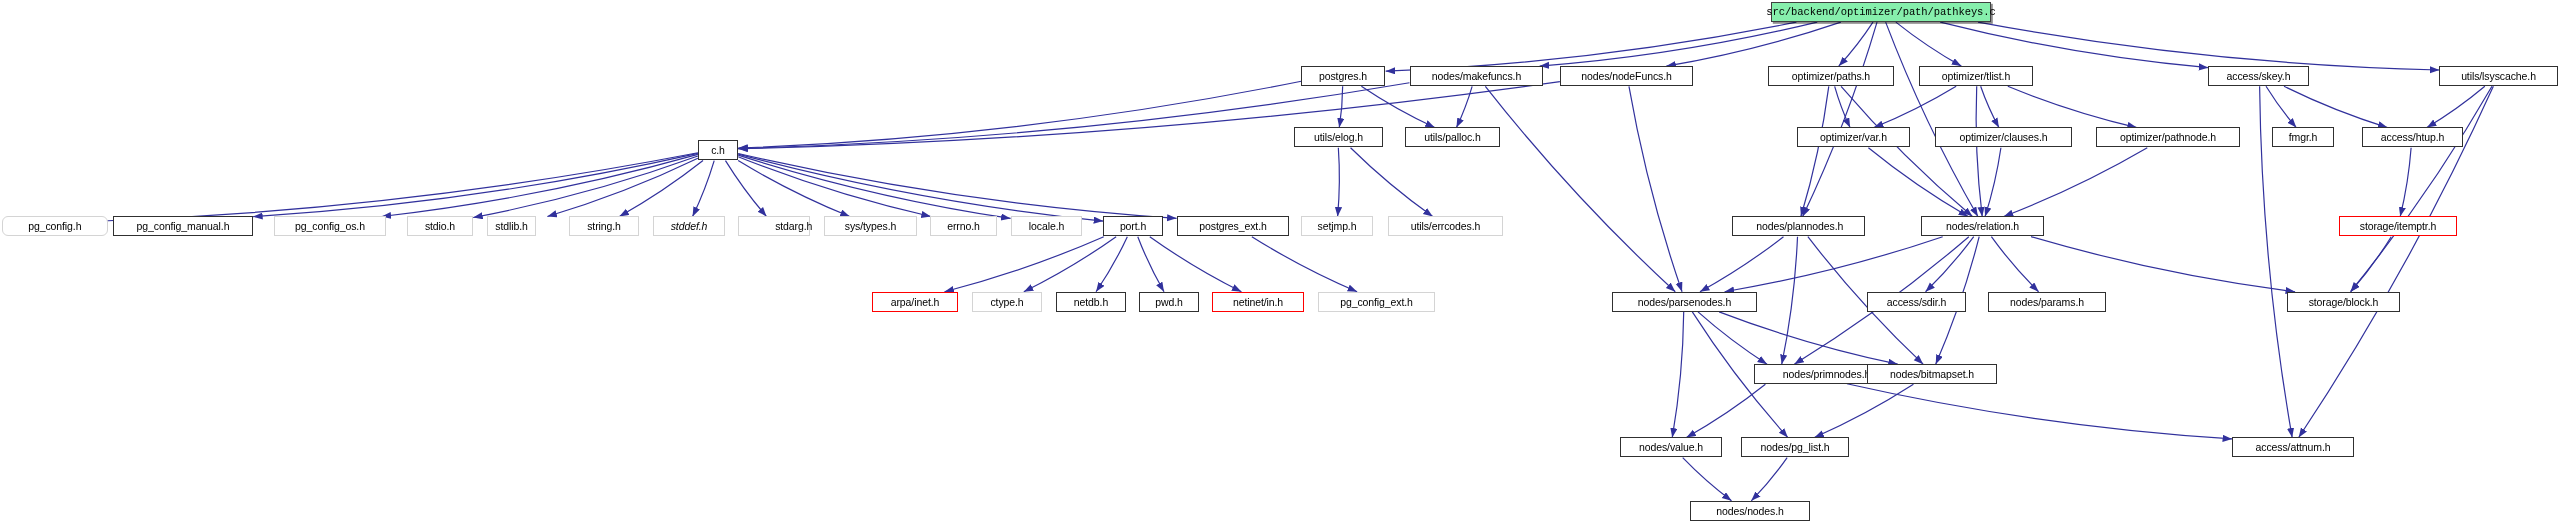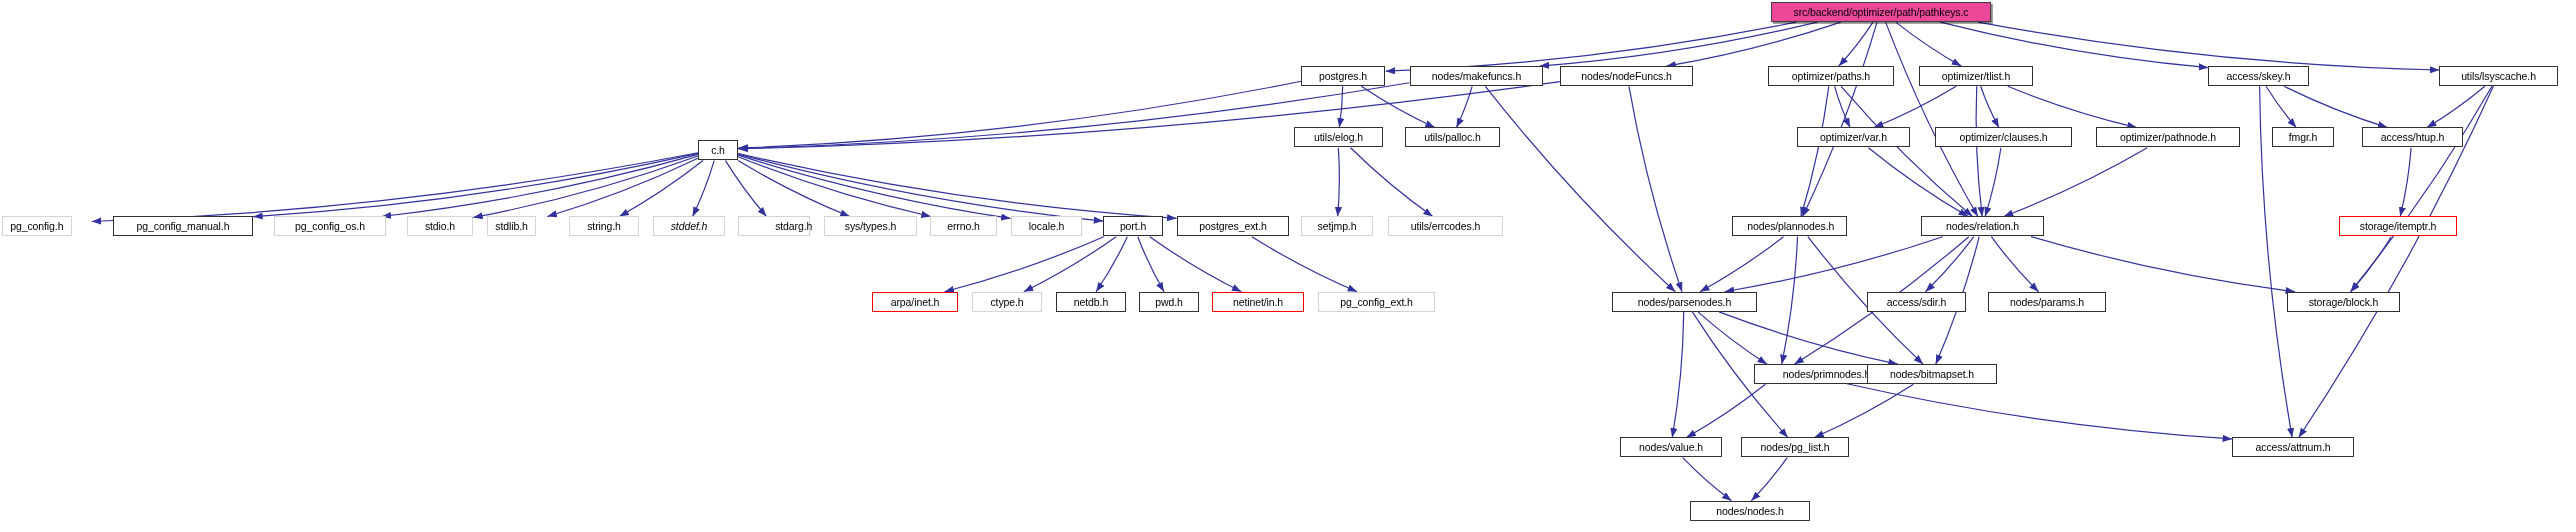--- a/index.html
+++ b/index.html
@@ -35,24 +35,25 @@
     background: #ffffff;
     color: #000000;
     font-size: 10.5px;
     line-height: 1;
     white-space: nowrap;
     padding: 0 4.6px;
     letter-spacing: -0.1px;
   }
   
   .gnode.root {
-    background: #ec4899;
+    background: #86efac;
     border: 0.9px solid #404040;
     box-shadow: 1.8px 1.8px 0 rgba(0,0,0,0.45);
     color: #000000;
+    font-family: Liberation Mono, monospace;
   }
   
   .gnode.sys {
     border: 0.9px solid #d4d4d4;
   }
   
   .gnode.trunc {
     border: 0.9px solid #ff0000;
   }
   
@@ -192,21 +193,21 @@
       </div>
       <div class="gnode bold" style="left: 2096px; top: 127px; width: 144px;">
         <span class="gnode-label">optimizer/pathnode.h</span>
       </div>
       <div class="gnode bold" style="left: 2272px; top: 127px; width: 62px;">
         <span class="gnode-label">fmgr.h</span>
       </div>
       <div class="gnode bold" style="left: 2362px; top: 127px; width: 101px;">
         <span class="gnode-label">access/htup.h</span>
       </div>
-      <div class="gnode sys" style="left: 1.8px; top: 216px; width: 70px;">
+      <div class="gnode sys" style="left: 1.8px; top: 216px; width: 106px; border-radius: 6px;">
         <span class="gnode-label">pg_config.h</span>
       </div>
       <div class="gnode bold" style="left: 113px; top: 216px; width: 140px;">
         <span class="gnode-label">pg_config_manual.h</span>
       </div>
       <div class="gnode sys" style="left: 274px; top: 216px; width: 112px;">
         <span class="gnode-label">pg_config_os.h</span>
       </div>
       <div class="gnode sys" style="left: 407px; top: 216px; width: 66px;">
         <span class="gnode-label">stdio.h</span>
@@ -237,21 +238,21 @@
       </div>
       <div class="gnode bold" style="left: 1177px; top: 216px; width: 112px;">
         <span class="gnode-label">postgres_ext.h</span>
       </div>
       <div class="gnode sys" style="left: 1301px; top: 216px; width: 72px; text-align: right;">
         <span class="gnode-label">setjmp.h</span>
       </div>
       <div class="gnode sys" style="left: 1388px; top: 216px; width: 115px; align-items: center;">
         <span class="gnode-label">utils/errcodes.h</span>
       </div>
-      <div class="gnode bold" style="left: 1732px; top: 216px; width: 115px; padding-left: 7px;">
+      <div class="gnode bold" style="left: 1732px; top: 216px; width: 133px; padding-left: 7px;">
         <span class="gnode-label">nodes/plannodes.h</span>
       </div>
       <div class="gnode bold" style="left: 1921px; top: 216px; width: 123px;">
         <span class="gnode-label">nodes/relation.h</span>
       </div>
       <div class="gnode trunc" style="left: 2339px; top: 216px; width: 118px;">
         <span class="gnode-label">storage/itemptr.h</span>
       </div>
       <div class="gnode trunc" style="left: 872px; top: 292px; width: 86px;">
         <span class="gnode-label">arpa/inet.h</span>

